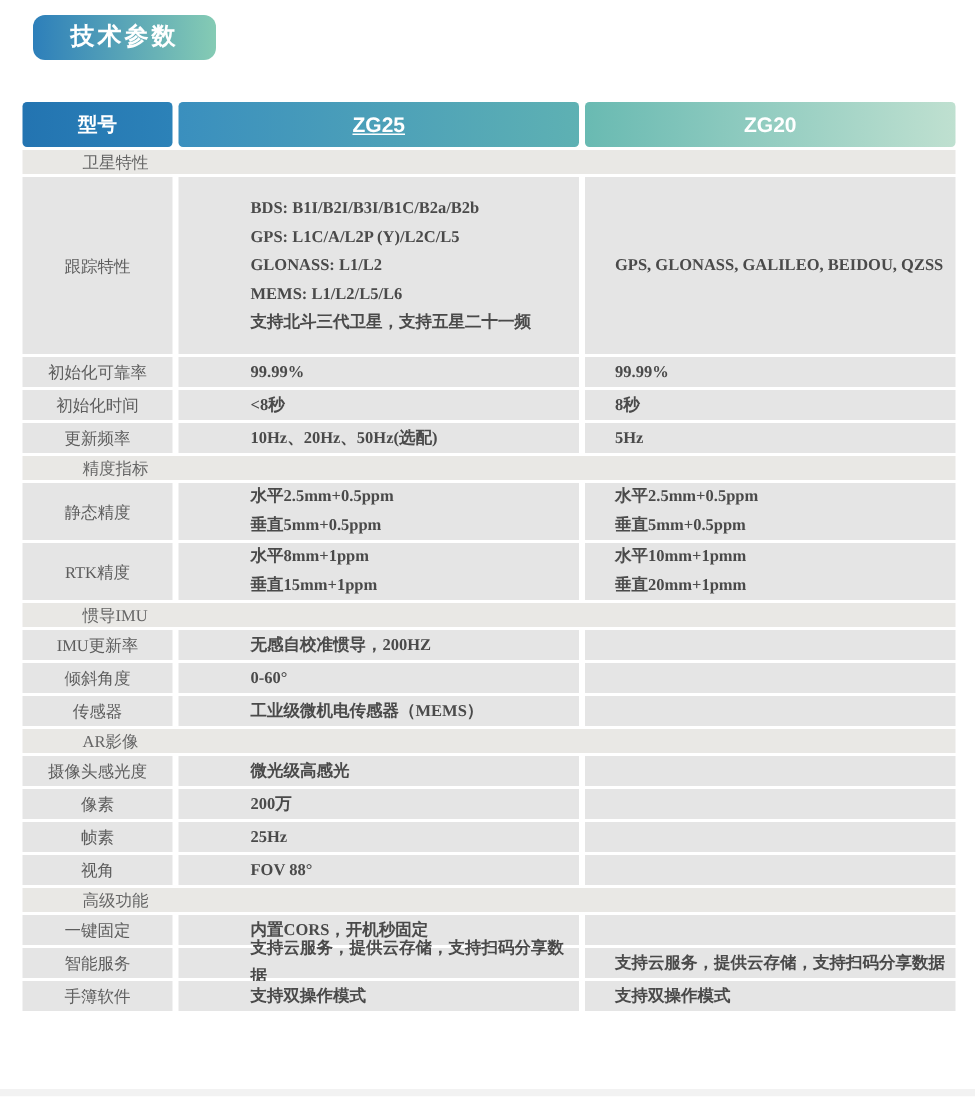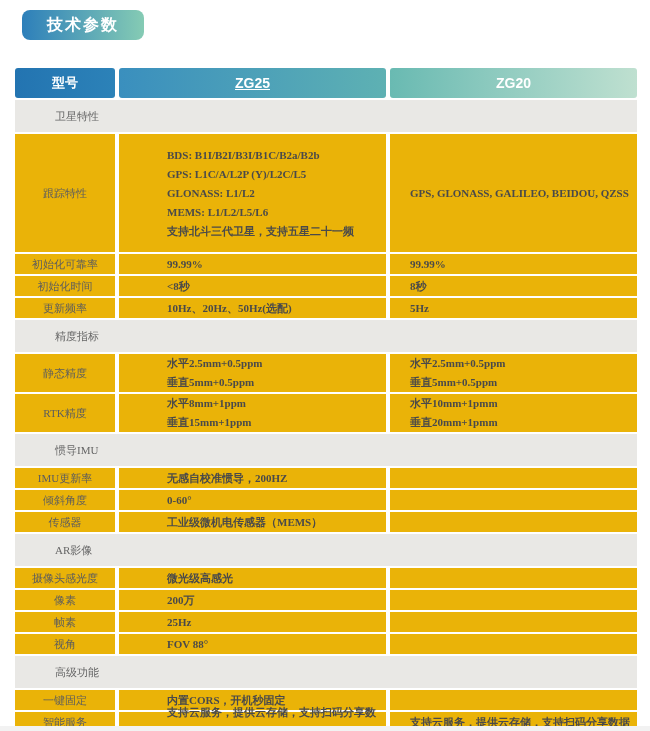--- a/index.html
+++ b/index.html
@@ -8,31 +8,31 @@
     font-family:"Liberation Serif","DejaVu Serif",serif;overflow:hidden;
   }
   .badge{
     display:inline-block;margin:10px 0 0 22px;padding:0 25px;height:30px;line-height:30px;
     border-radius:8px;background:linear-gradient(90deg,#2d7fba,#85cbb4);
     color:#fff;font-family:"Liberation Sans","DejaVu Sans",sans-serif;
     font-weight:bold;font-size:16px;letter-spacing:2px;
   }
   .spec-table{margin:28px 13px 0 15px;width:622px;}
   .trow{display:grid;grid-template-columns:100px 267px 247px;column-gap:4px;margin-bottom:2px;}
-  .cell{background:#eab308;}
+  .cell{background:#e5e5e5;}
   .thead .cell{
     height:30px;display:flex;align-items:center;justify-content:center;
     color:#ffffff;font-family:"Liberation Sans","DejaVu Sans",sans-serif;
     font-weight:bold;font-size:14px;border-radius:3px;
   }
   .thead .c-model{background:linear-gradient(90deg,#2374b1,#2c82b8);font-size:13px;}
   .thead .c-zg25{background:linear-gradient(90deg,#3a8fbe,#5eb1b3);text-decoration:underline;}
   .thead .c-zg20{background:linear-gradient(90deg,#69bab2,#bfe0d0);}
   .section-row{
-    height:32px;display:flex;align-items:center;padding-left:40px;
+    height:16px;display:flex;align-items:center;padding-left:40px;
     background:#e9e8e5;color:#666;font-size:11px;margin-bottom:2px;
   }
   .label{
     display:flex;align-items:center;justify-content:center;text-align:center;
     font-size:11px;color:#5d5d5d;
   }
   .val{
     display:flex;flex-direction:column;justify-content:center;
     padding-left:48px;font-size:11px;font-weight:700;color:#4a4a4a;
   }

